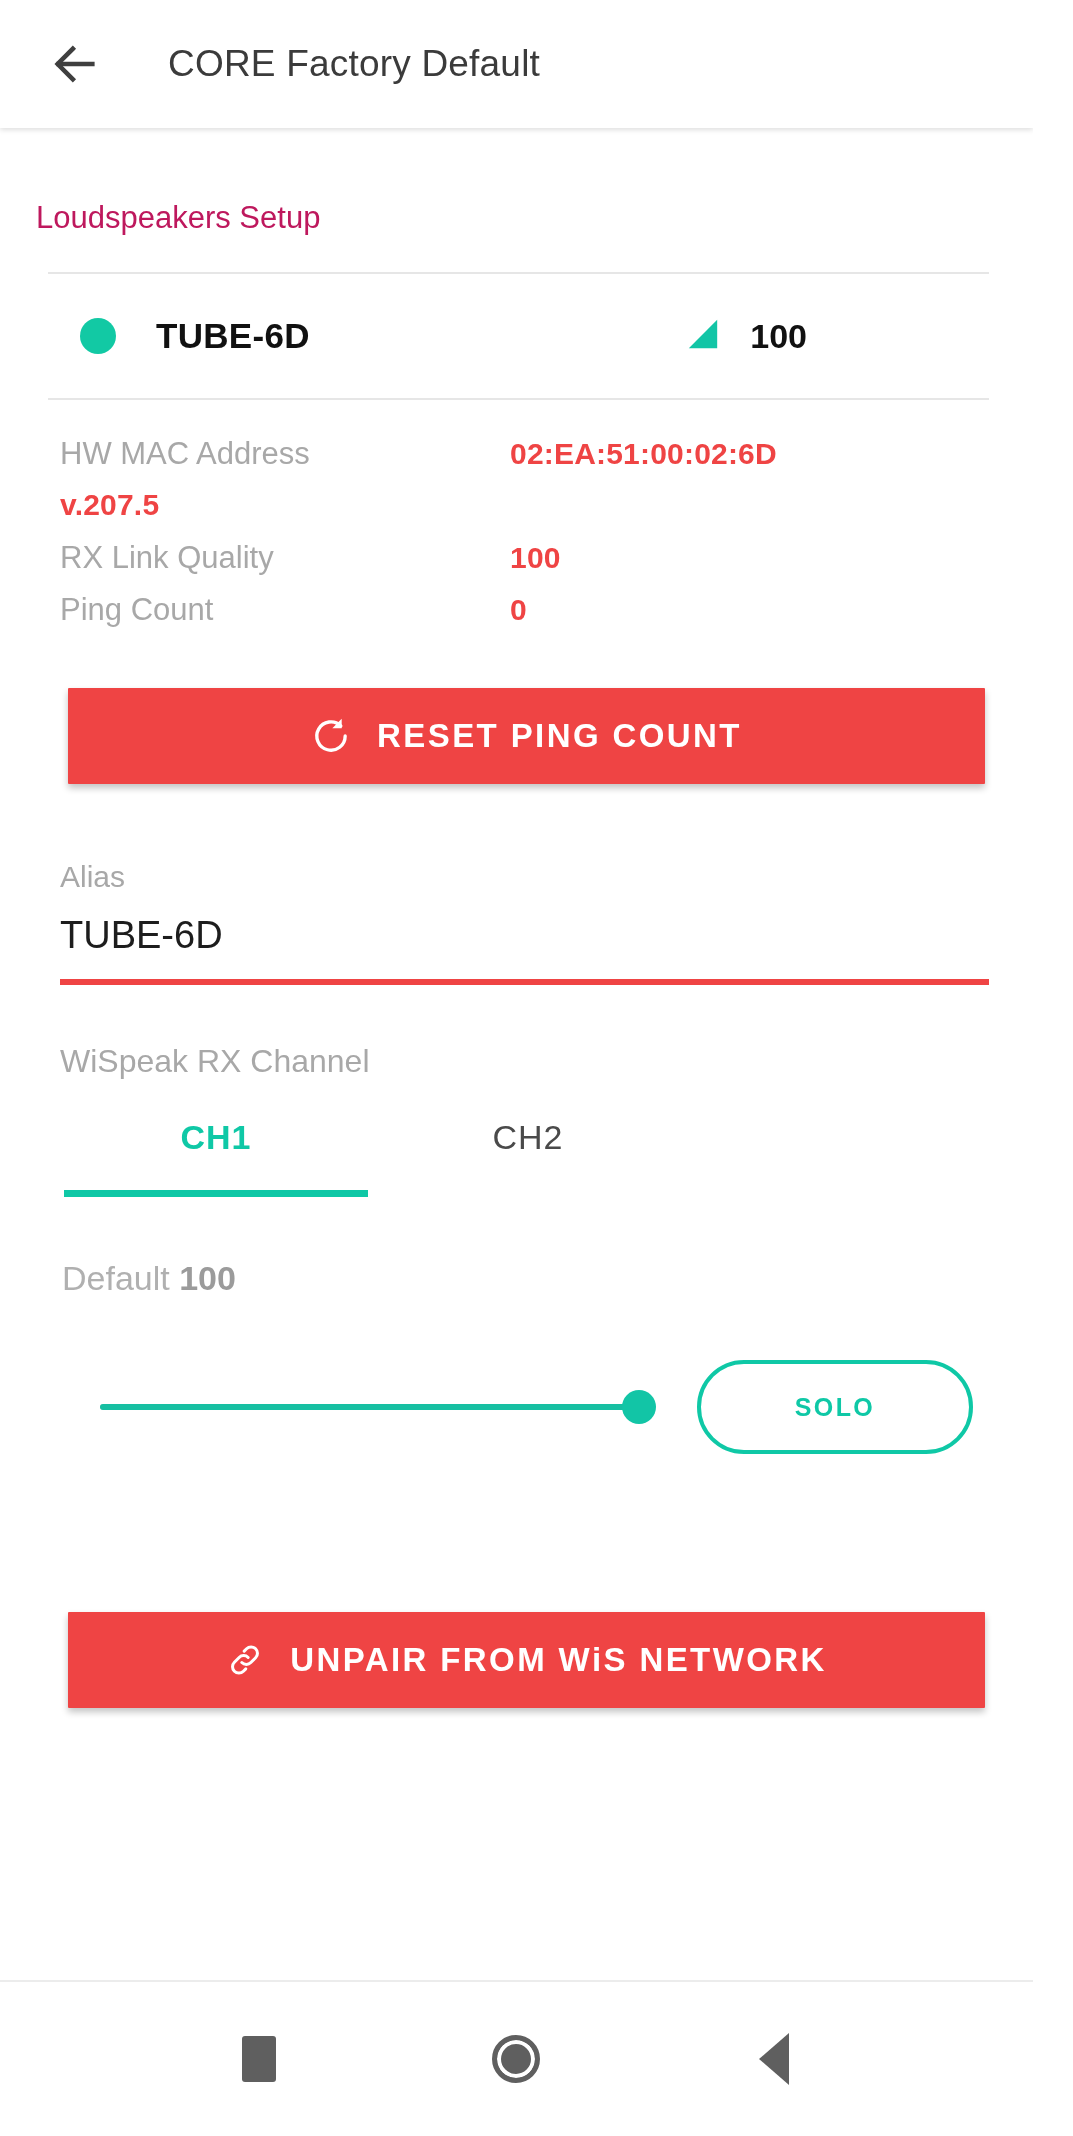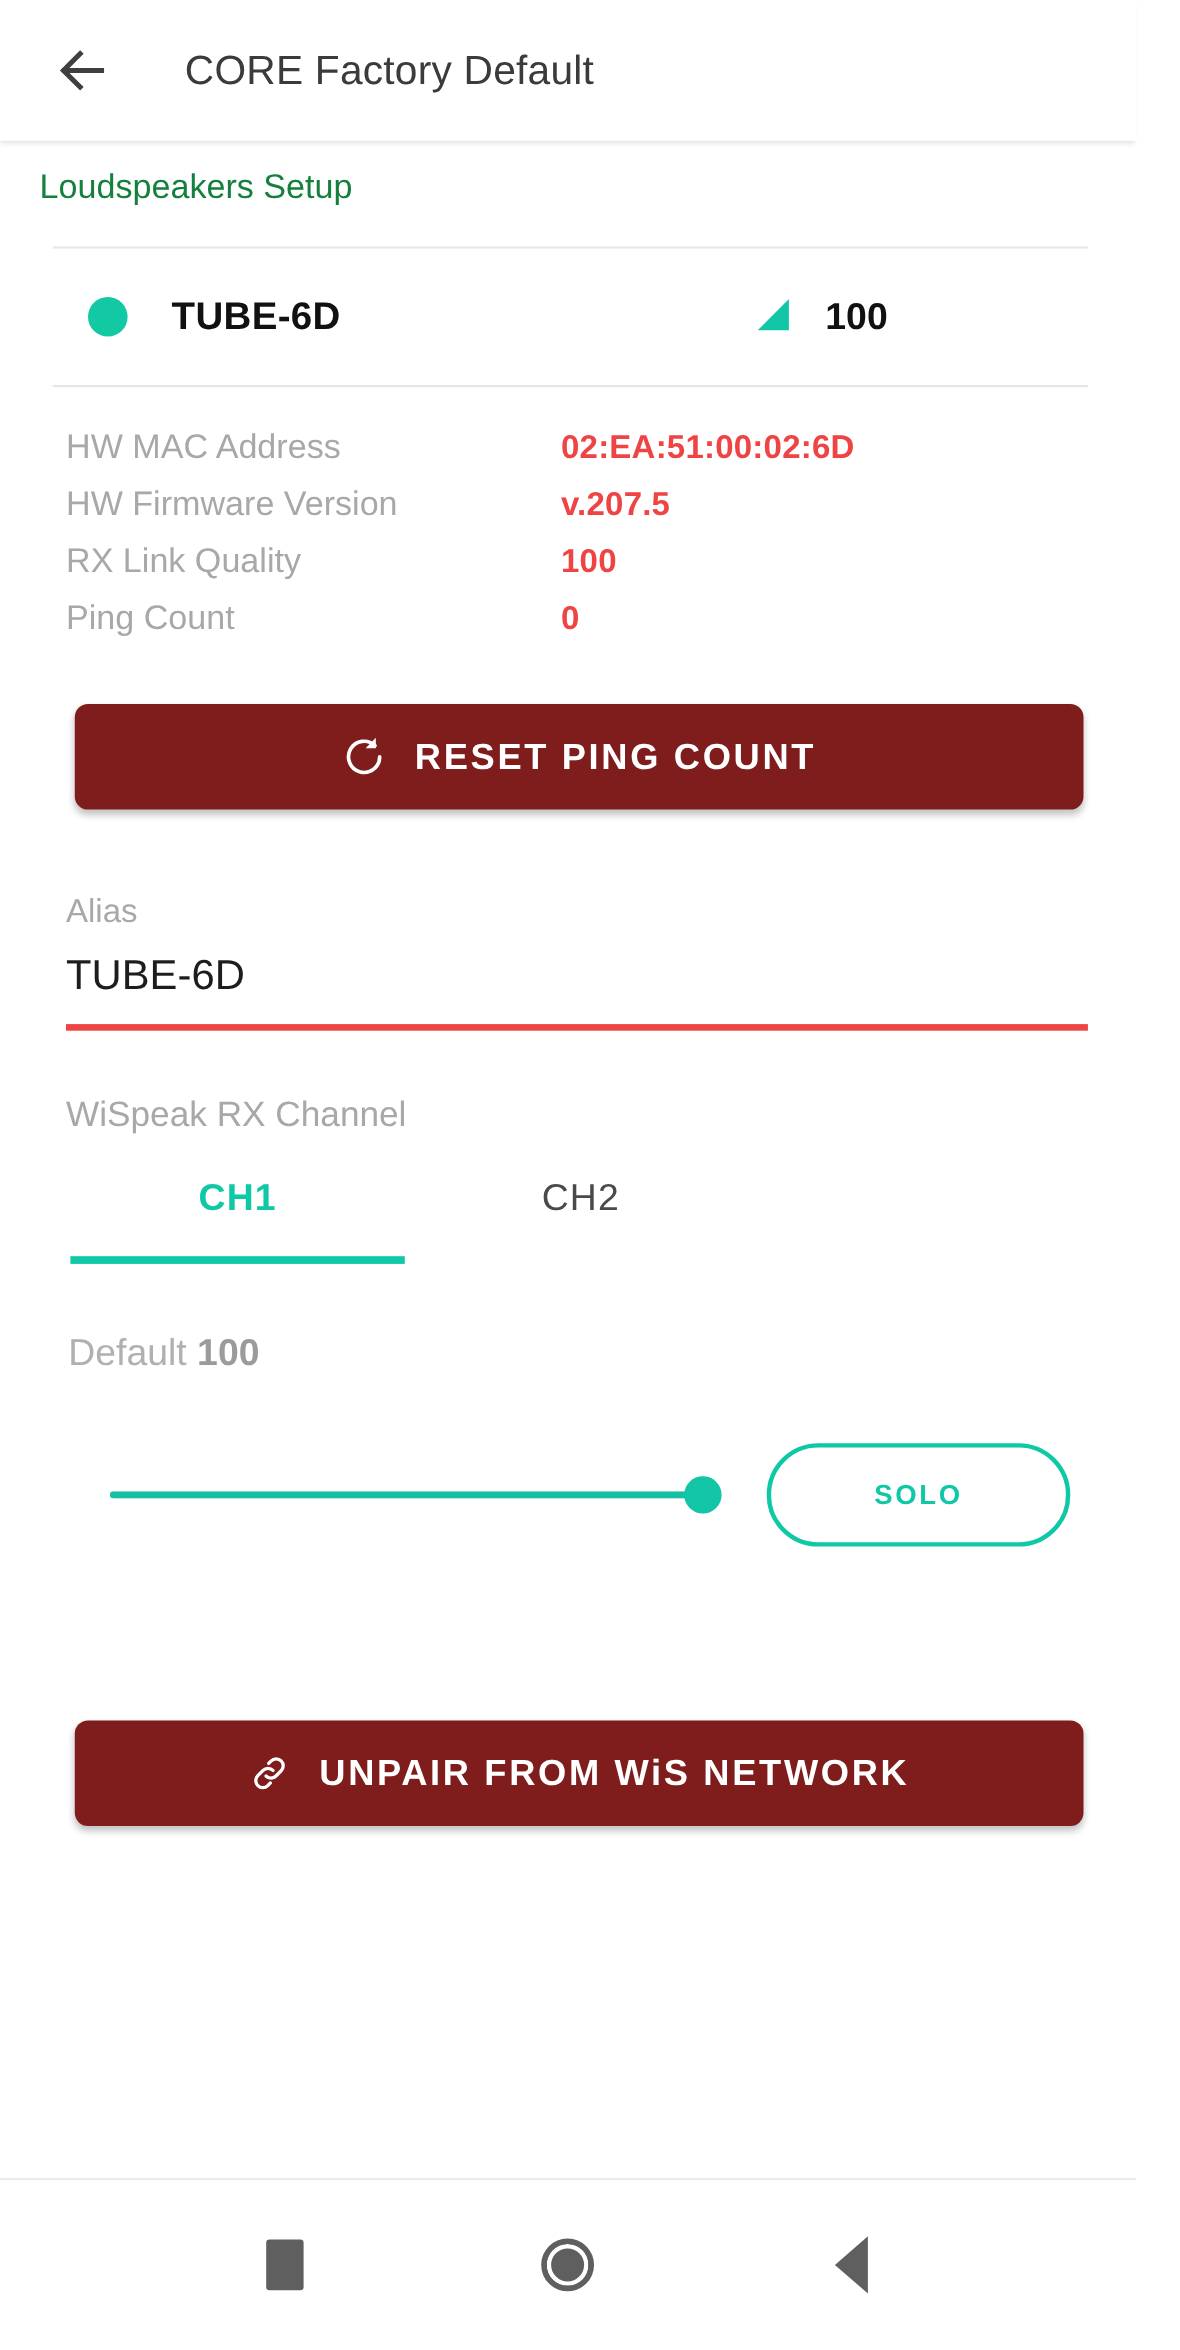--- a/index.html
+++ b/index.html
@@ -55,22 +55,22 @@
   
   .content {
     flex: 1 1 auto;
     padding: 0 0 0 0;
     position: relative;
     overflow: hidden;
   }
 
   .section-label {
     font-size: 31px;
-    color: #15803d;
-    padding: 24px 0 0 36px;
+    color: #be185d;
+    padding: 72px 0 0 36px;
   }
 
   
   .device-card {
     margin: 36px 44px 0 48px;
     border-top: 2px solid #e6e6e6;
     border-bottom: 2px solid #e6e6e6;
   }
   .device-row {
     height: 124px;
@@ -126,24 +126,24 @@
     font-weight: bold;
     color: #ef4444;
     letter-spacing: 0.2px;
   }
 
   
   .btn-filled {
     display: flex;
     align-items: center;
     justify-content: center;
-    background: #7f1d1d;
+    background: #ef4444;
     color: #ffffff;
     border: none;
-    border-radius: 12px;
+    border-radius: 1px;
     height: 96px;
     font-size: 33px;
     font-weight: bold;
     letter-spacing: 2.4px;
     cursor: pointer;
     box-shadow: 0 4px 7px rgba(0,0,0,0.24);
     font-family: "Liberation Sans", sans-serif;
     width: 100%;
   }
   .btn-filled .btn-ico {
@@ -337,21 +337,20 @@
         </span>
       </div>
     </div>
 
     <div class="info-table">
       <div class="info-row">
         <span class="info-key">HW MAC Address</span>
         <span class="info-val">02:EA:51:00:02:6D</span>
       </div>
       <div class="info-row">
-        <span class="info-key">HW Firmware Version</span>
         <span class="info-val">v.207.5</span>
       </div>
       <div class="info-row">
         <span class="info-key">RX Link Quality</span>
         <span class="info-val">100</span>
       </div>
       <div class="info-row">
         <span class="info-key">Ping Count</span>
         <span class="info-val">0</span>
       </div>

